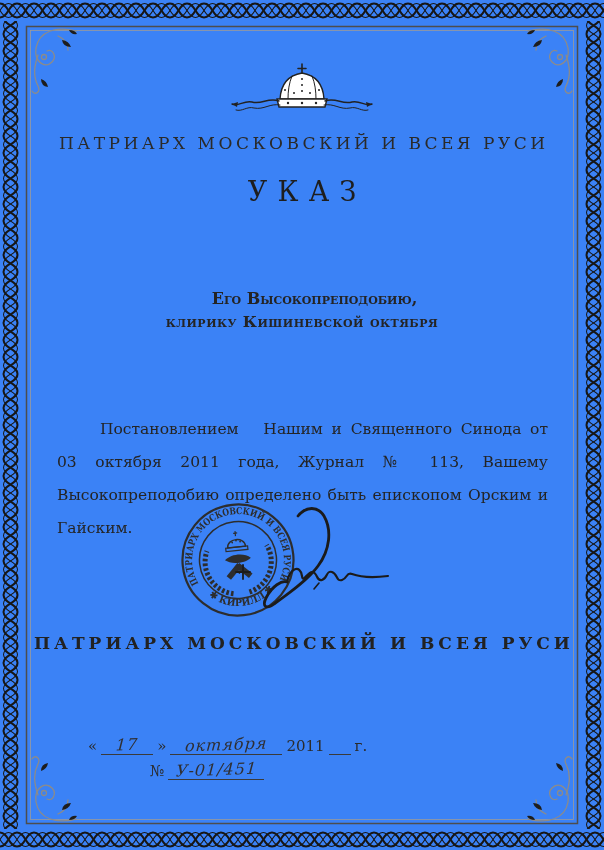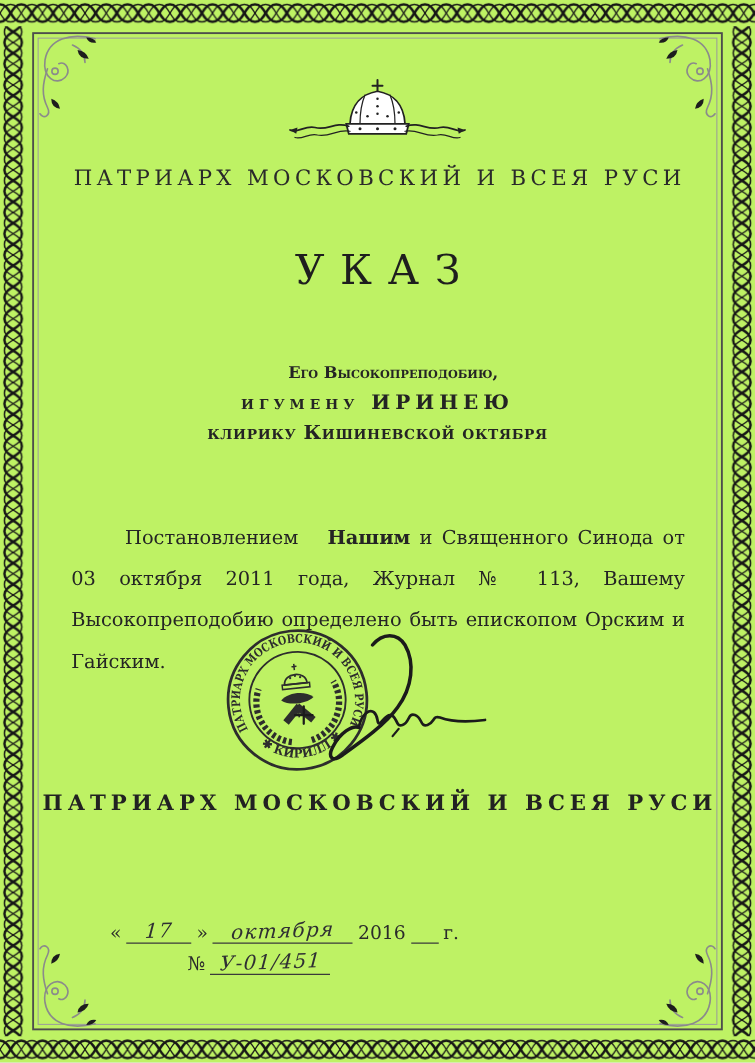--- a/index.html
+++ b/index.html
@@ -1,49 +1,48 @@
 <!DOCTYPE html>
 <html><head>
 <meta charset="utf-8">
 <style>
   html,body { margin:0; padding:0; background:#e8e8e8; }
   .page {
     position:relative; width:604px; height:850px; margin:0 auto;
-    background:#bef264; overflow:hidden;
+    background:#3b82f6; overflow:hidden;
     font-family:"DejaVu Serif","Liberation Serif",serif; color:#262626;
   }
   .frame-svg { position:absolute; left:0; top:0; width:604px; height:850px; }
   .emblem-svg { position:absolute; left:230px; top:62px; width:144px; height:64px; }
   .seal-svg { position:absolute; left:166px; top:492px; width:240px; height:142px; }
 
   .h-top {
     position:absolute; top:133px; left:0; width:100%;
     text-align:center; font-size:17px; letter-spacing:3.5px; text-indent:3.5px;
     color:#2a2a2a;
   }
   .ukaz {
     position:absolute; top:176px; left:0; width:100%;
-    text-align:center; font-size:33px; letter-spacing:0.38em; text-indent:0.38em;
+    text-align:center; font-size:27px; letter-spacing:0.38em; text-indent:0.38em;
     color:#1e1e1e;
-    margin-top:20px;
   }
   .address {
     position:absolute; top:287px; left:0; width:100%;
     text-align:center; line-height:23px; font-weight:bold; color:#242424;
   }
-  .addr-l1 { font-size:13px; font-variant:small-caps;padding-left:25px; }
+  .addr-l1 { font-size:16px; font-variant:small-caps;padding-left:25px; }
   .addr-l2 { font-size:16px; letter-spacing:4px; }
   .addr-role { font-variant:small-caps; font-size:15px; }
   .addr-l3, .addr-l4 { font-size:15.5px; font-variant:small-caps; letter-spacing:0.5px; }
   .body-par {
     position:absolute; top:413px; left:57px; width:491px;
     font-size:15.5px; line-height:33px; text-align:justify; text-indent:43px;
     color:#242424;
   }
-  .body-par .bold { font-weight:bold;margin-left:16px; }
+  .body-par .bold { font-weight:normal;margin-left:16px; }
   .h-bottom {
     position:absolute; top:633px; left:0; width:100%;
     text-align:center; font-size:17px; font-weight:bold; letter-spacing:4px; text-indent:4px;
     color:#222;
   }
   .date-block { position:absolute; left:84px; top:735px; font-size:15px; color:#2b2b2b; }
   .date-row { display:flex; align-items:flex-end; }
   .blank { display:inline-block; border-bottom:1px solid #3a3a3a; text-align:center; }
   .blank-day { min-width:52px; }
   .blank-month { min-width:112px; }
@@ -137,24 +136,20 @@
       </g>
       <use href="#ribbonL" transform="translate(144,0) scale(-1,1)"></use>
     </g>
   </svg>
 
   <div class="h-top">ПАТРИАРХ МОСКОВСКИЙ И ВСЕЯ РУСИ</div>
   <div class="ukaz">УКАЗ</div>
 
   <div class="address">
     <div class="addr-l1">Его Высокопреподобию,</div>
-    <div class="addr-l2">
-      <span class="addr-role">игумену</span>
-      <span>ИРИНЕЮ</span>
-    </div>
     <div class="addr-l4">клирику Кишиневской октября</div>
   </div>
 
   <div class="body-par">
     <span>Постановлением </span><span class="bold">Нашим</span><span> и Священного Синода от 03 октября 2011 года, Журнал № 113, Вашему Высокопреподобию определено быть епископом Орским и Гайским.</span>
   </div>
 
   <svg class="seal-svg" viewBox="0 0 240 142" aria-hidden="true">
     <defs>
       <path id="ringPath" d="M -41.7,19.4 A 46,46 0 1 1 37.7,26.4"></path>
@@ -195,21 +190,21 @@
   </svg>
 
   <div class="h-bottom">ПАТРИАРХ МОСКОВСКИЙ И ВСЕЯ РУСИ</div>
 
   <div class="date-block">
     <div class="date-row">
       <span class="printed">«</span>
       <span class="blank blank-day"><span class="handwrite">17</span></span>
       <span class="printed">»</span>
       <span class="blank blank-month"><span class="handwrite">октября</span></span>
-      <span class="printed">2016</span>
+      <span class="printed">2011</span>
       <span class="blank blank-year-tail"></span>
       <span class="printed">г.</span>
     </div>
     <div class="date-row num-row">
       <span class="printed">№</span>
       <span class="blank blank-number"><span class="handwrite">У-01/451</span></span>
     </div>
   </div>
 
 </div>

